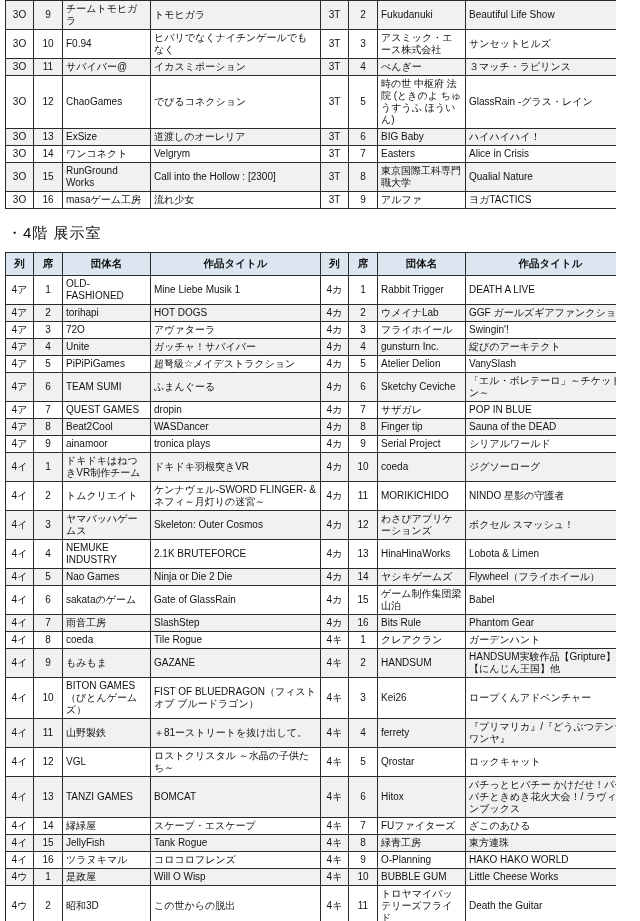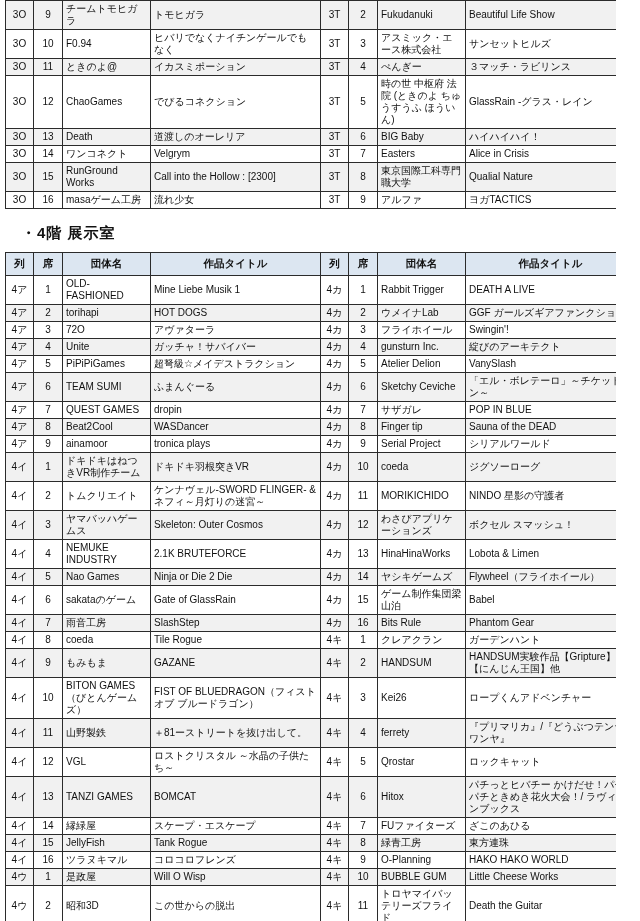--- a/index.html
+++ b/index.html
@@ -19,21 +19,21 @@
   th {
     background:var(--header-bg,#dce6f1); font-size:10.5px; font-weight:bold;
     padding:4px 2px; text-align:center;
   }
   .c-center { text-align:center; }
   .t3 { margin-top:0; }
   .t3 tbody tr:nth-child(odd) td { background:var(--row-alt,#f1f1f1); }
   .t4 tbody tr:nth-child(even) td { background:var(--row-alt,#f1f1f1); }
 
   .heading {
-    font-size:15px; font-weight:bold; margin:15px 0 9px 21px; letter-spacing:1px;
+    font-size:15px; font-weight:normal; margin:15px 0 9px 7px; letter-spacing:1px;
   }
 
   .watermark { position:absolute; left:0; top:850; width:280px; height:71px; pointer-events:none; }
   .watermark { top:850px; }
   .bolt { position:absolute; left:0; top:4px; width:100px; height:67px; }
   .wm-t {
     position:absolute; font-weight:bold; color:#151515; letter-spacing:-1px;
     text-shadow:-2px -2px 0 #fff, 2px -2px 0 #fff, -2px 2px 0 #fff, 2px 2px 0 #fff,
                  0 -2px 0 #fff, 0 2px 0 #fff, -2px 0 0 #fff, 2px 0 0 #fff;
     white-space:nowrap;
@@ -75,41 +75,41 @@
           <td>F0.94</td>
           <td>ヒバリでなくナイチンゲールでもなく</td>
           <td class="c-center">3T</td>
           <td class="c-center">3</td>
           <td>アスミック・エース株式会社</td>
           <td>サンセットヒルズ</td>
         </tr>
         <tr>
           <td class="c-center">3O</td>
           <td class="c-center">11</td>
-          <td>ときのよ@</td>
+          <td>サバイバー@</td>
           <td>イカスミポーション</td>
           <td class="c-center">3T</td>
           <td class="c-center">4</td>
           <td>ぺんぎー</td>
           <td>３マッチ・ラビリンス</td>
         </tr>
         <tr>
           <td class="c-center">3O</td>
           <td class="c-center">12</td>
           <td>ChaoGames</td>
           <td>でびるコネクション</td>
           <td class="c-center">3T</td>
           <td class="c-center">5</td>
           <td>時の世 中枢府 法院 (ときのよ ちゅうすうふ ほういん)</td>
           <td>GlassRain -グラス・レイン</td>
         </tr>
         <tr>
           <td class="c-center">3O</td>
           <td class="c-center">13</td>
-          <td>Death</td>
+          <td>ExSize</td>
           <td>道渡しのオーレリア</td>
           <td class="c-center">3T</td>
           <td class="c-center">6</td>
           <td>BIG Baby</td>
           <td>ハイハイハイ！</td>
         </tr>
         <tr>
           <td class="c-center">3O</td>
           <td class="c-center">14</td>
           <td>ワンコネクト</td>

